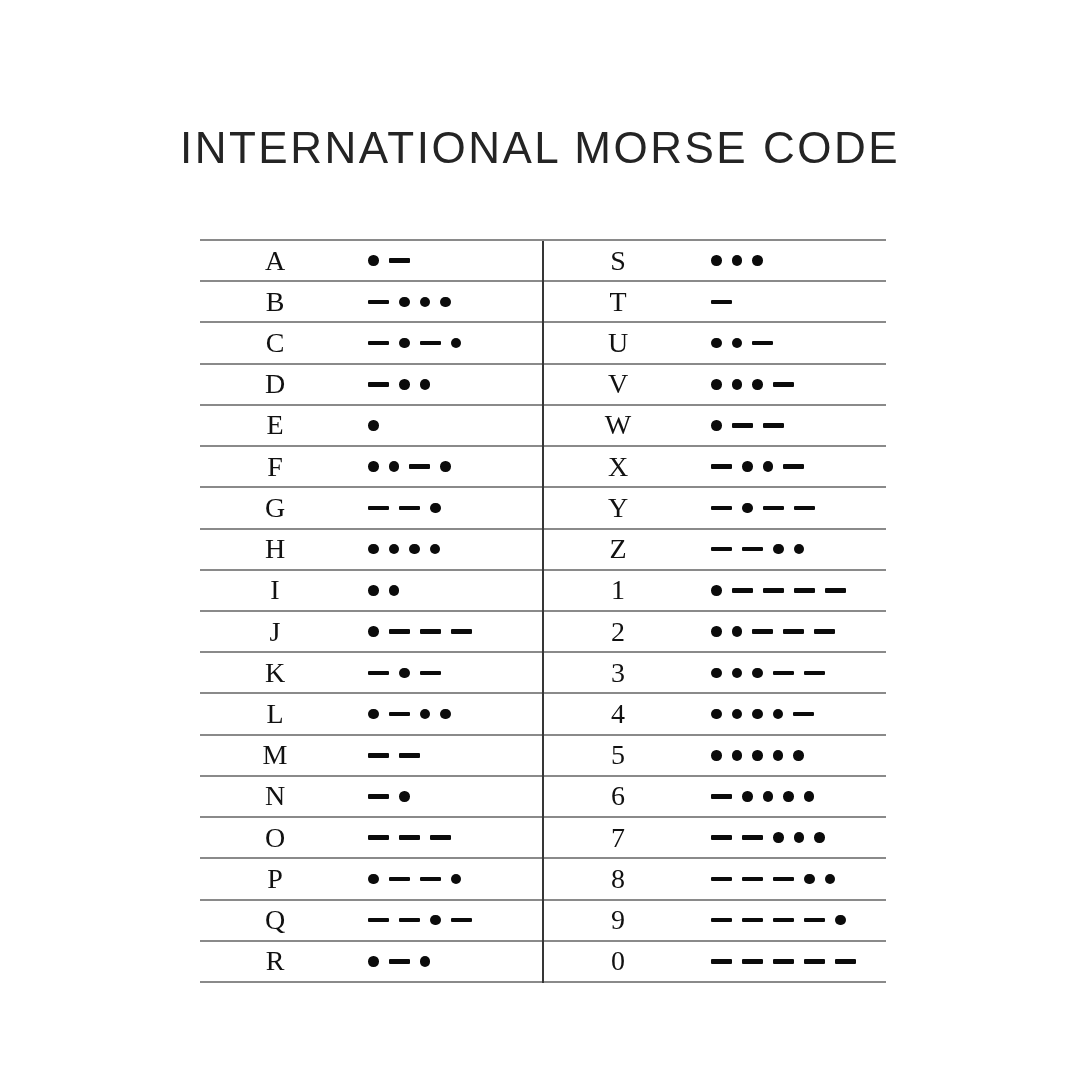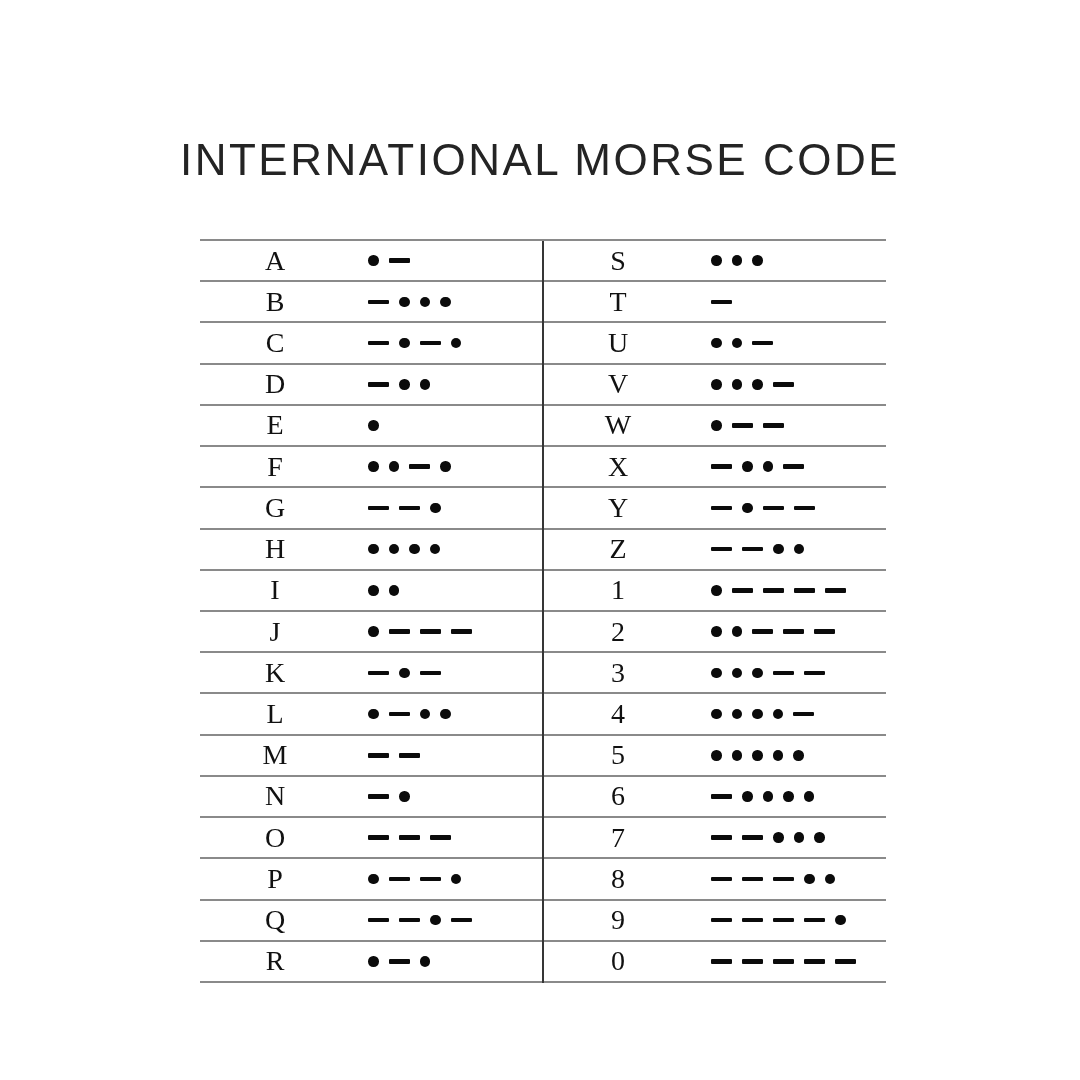--- a/index.html
+++ b/index.html
@@ -13,21 +13,21 @@
   html,body{margin:0;padding:0;background:var(--bg);}
   .page{
     position:relative;
     width:1080px;height:1080px;
     background:var(--bg);
     overflow:hidden;
     font-family:"Liberation Sans", sans-serif;
   }
   .title{
     position:absolute;
-    left:0; top:135px; width:1080px;
+    left:0; top:123px; width:1080px;
     text-align:center;
     font-family:"Liberation Sans", sans-serif;
     font-weight:300;
     font-size:44px;
     letter-spacing:2.5px;
     color:var(--title);
     white-space:nowrap;
   }
   .table{
     position:absolute;

